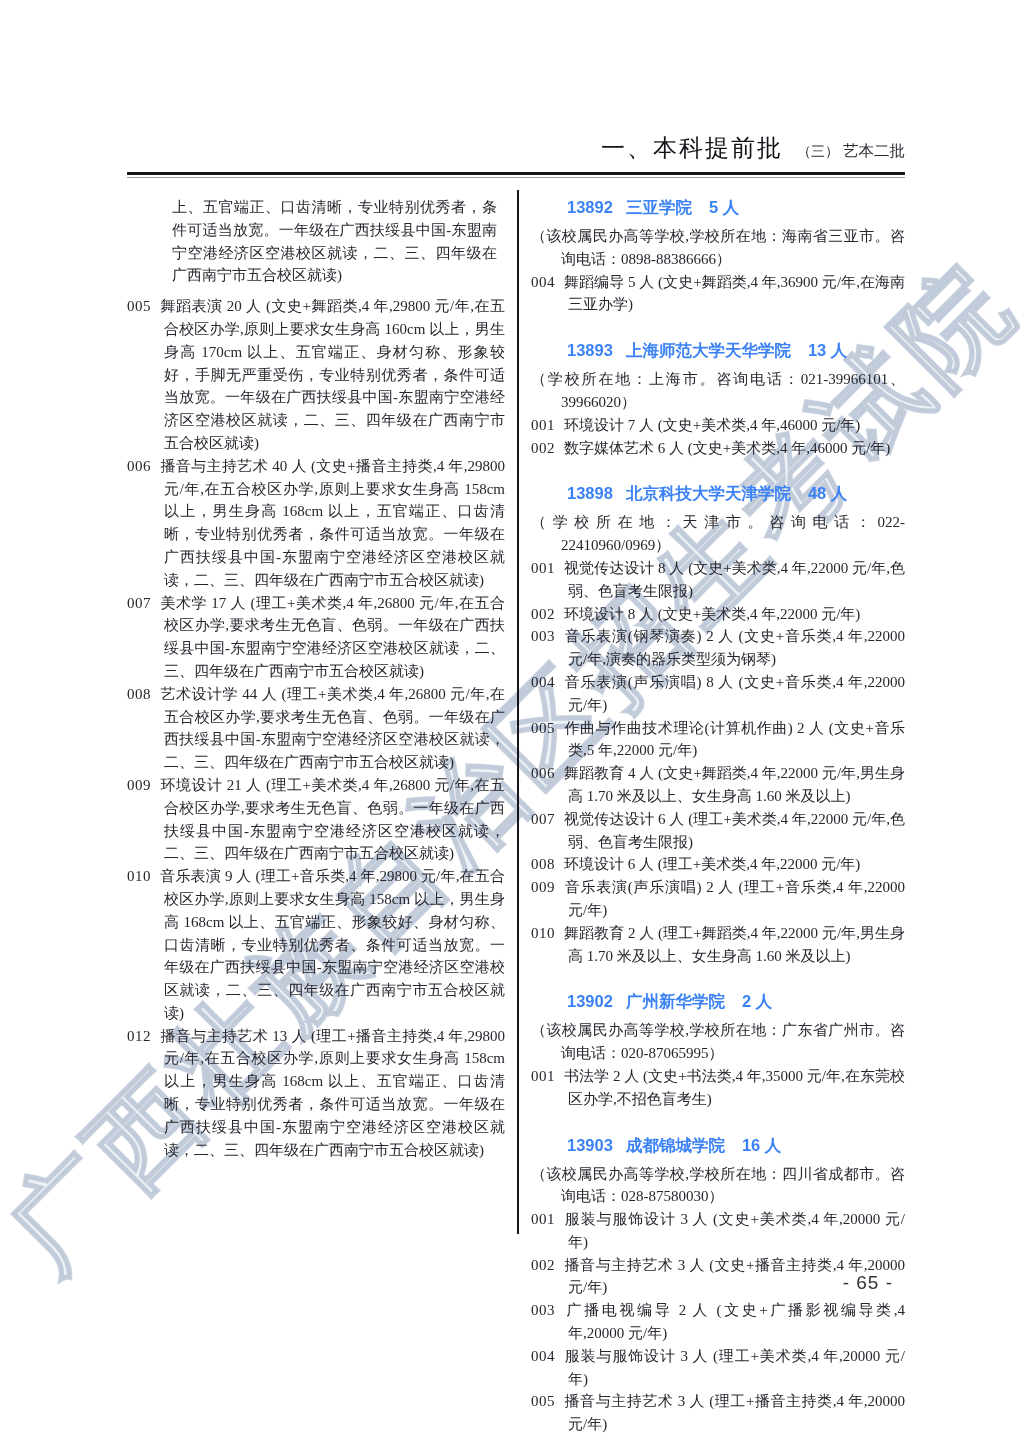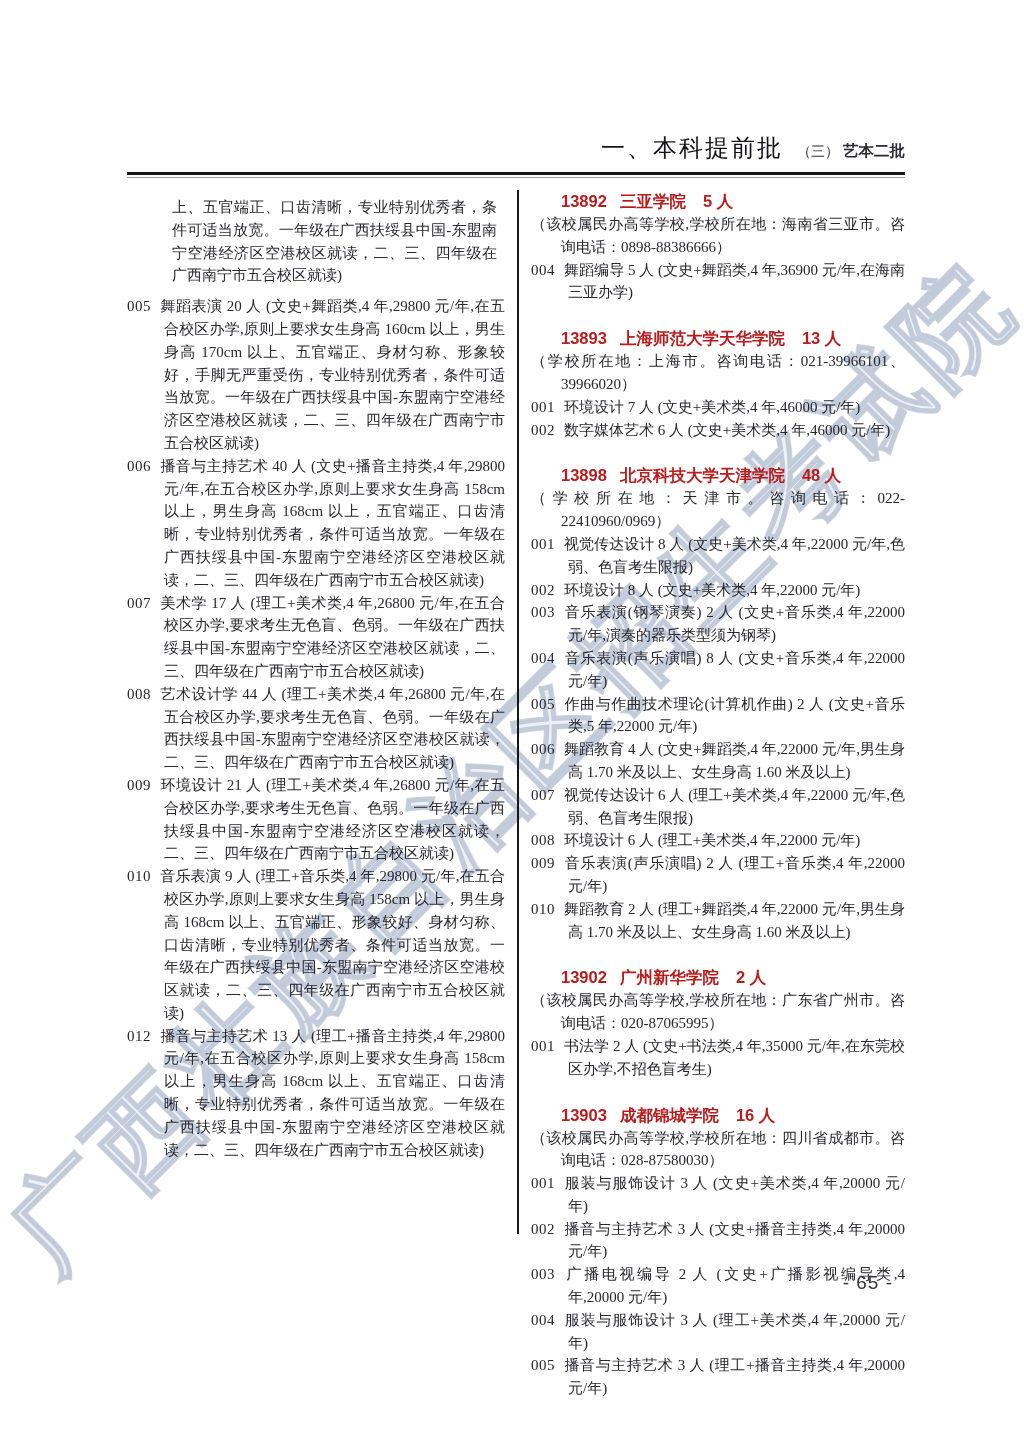--- a/index.html
+++ b/index.html
@@ -51,21 +51,20 @@
     font-family: "Liberation Serif", "DejaVu Serif", serif;
     font-size: 14px;
     color: #2a2a32;
     margin-left: 14px;
   }
   .header-batch {
     font-family: "Liberation Serif", "DejaVu Serif", serif;
     font-size: 15.5px;
     color: #2a2a32;
     margin-left: 4px;
-    font-weight: bold;
   }
   .header-rule {
     position: absolute;
     left: 127px;
     top: 172px;
     width: 778px;
     height: 6px;
     border-top: 3px solid #15151b;
     border-bottom: 1px solid #9a9aa2;
     z-index: 1;
@@ -101,26 +100,26 @@
   .entry-continuation {
     margin: 8px;
     padding-left: 37px;
     text-indent: 0;
     text-align: justify;
   }
   
   .school { margin-top: 23px; }
   .school:first-child { margin-top: 0; }
   .school-heading {
-    margin: 0;
+    margin: 6px;
     padding-left: 30px;
     font-family: "Liberation Sans", "DejaVu Sans", sans-serif;
     font-weight: bold;
     font-size: 16.5px;
-    color: #b91c1c;
+    color: #3b82f6;
     line-height: 23px;
   }
   .school-heading .school-name  { margin-left: 13px; }
   .school-heading .school-count { margin-left: 17px; }
   .school-note {
     margin: 0;
     padding-left: 30px;
     text-indent: -30px;
     text-align: justify;
   }

